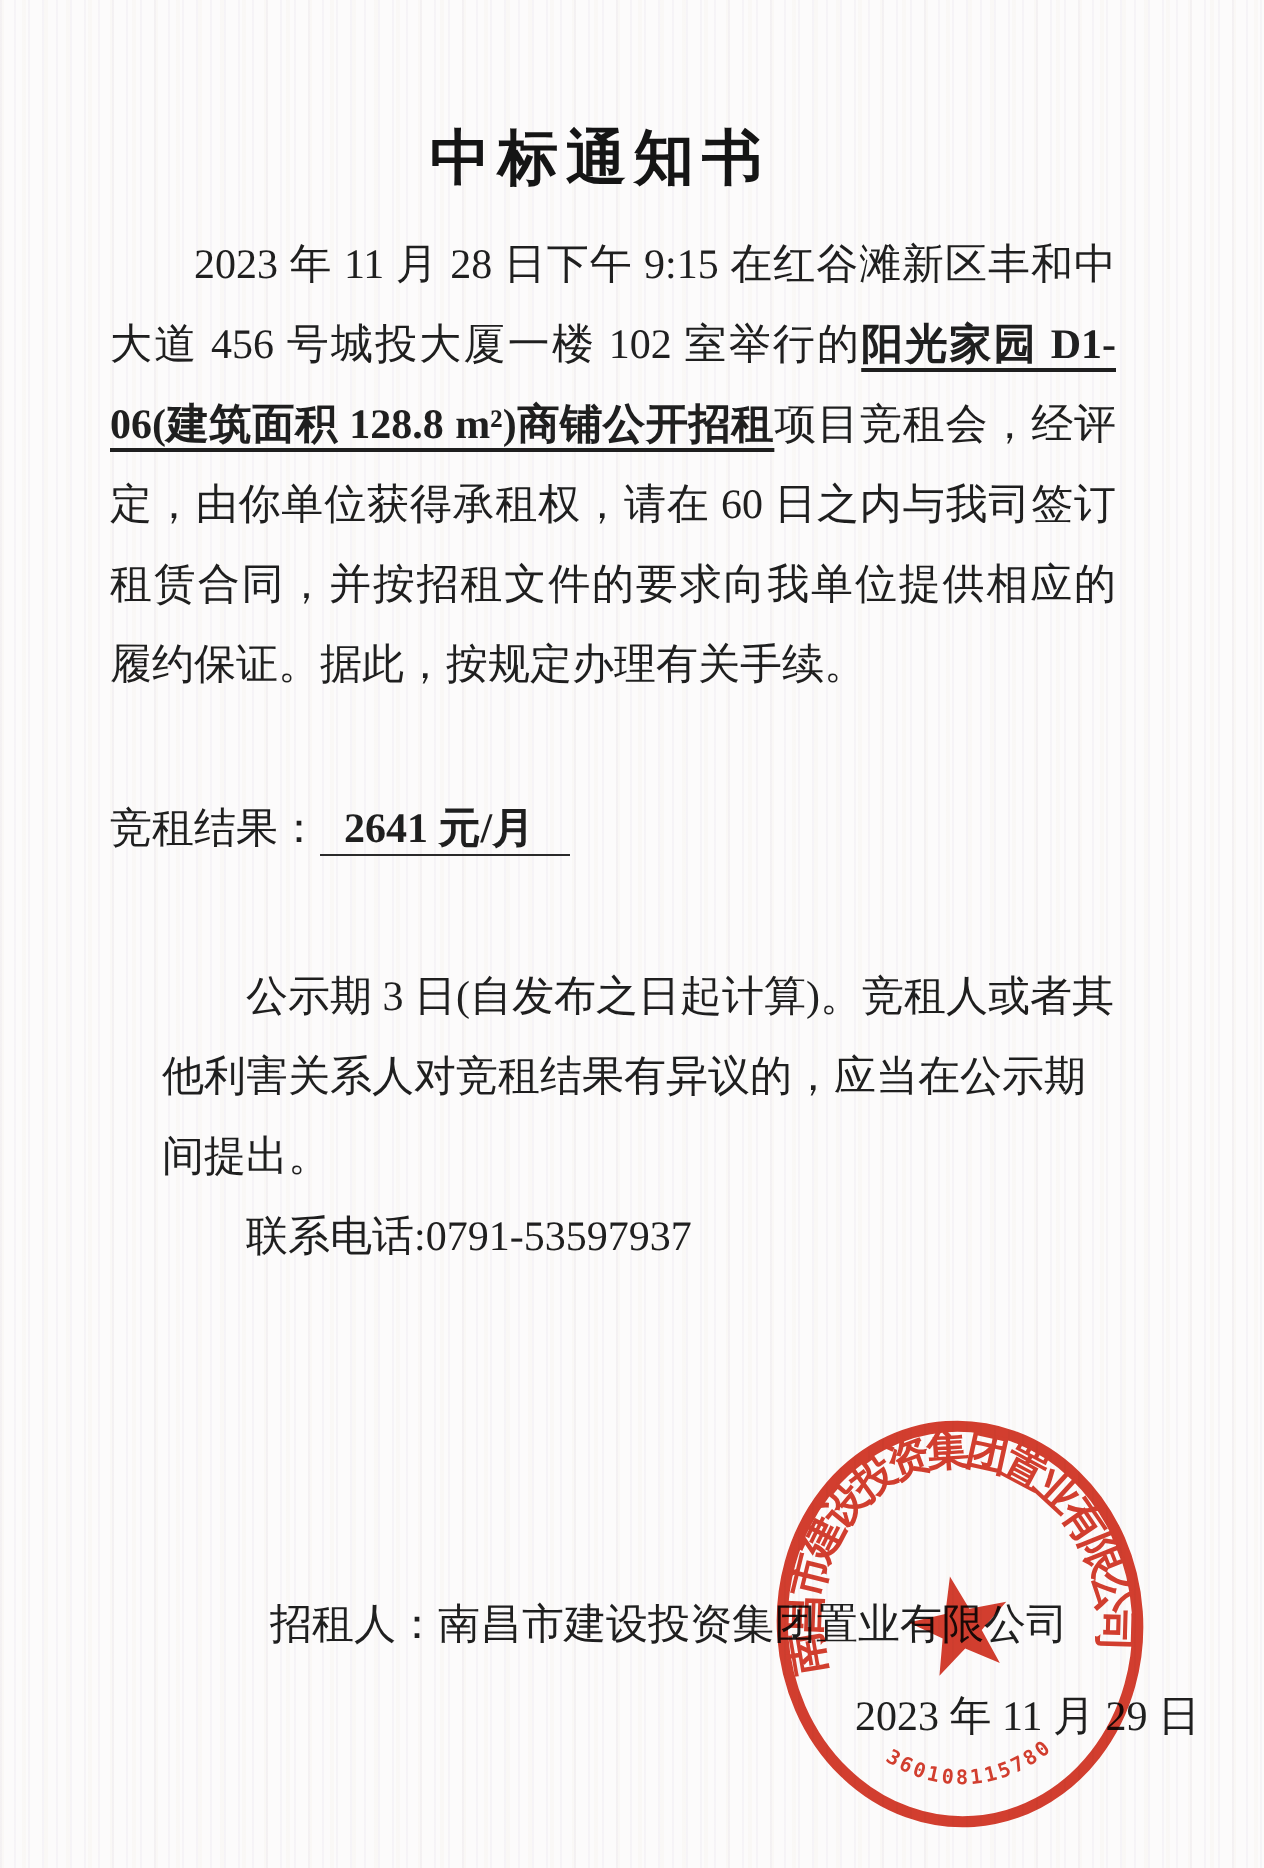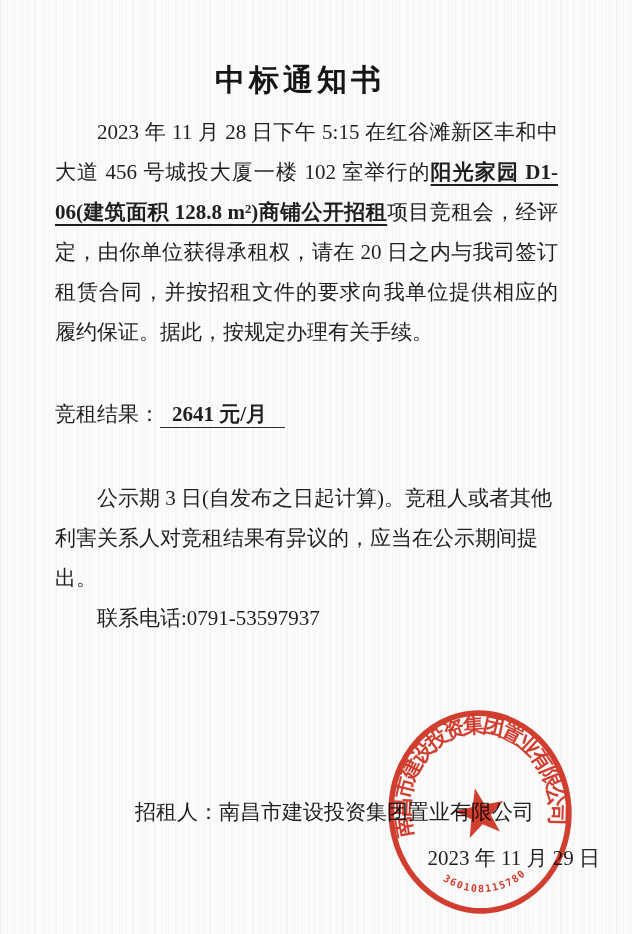--- a/index.html
+++ b/index.html
@@ -42,21 +42,21 @@
 
   .result {
     margin:42px 42px 0 55px; font-size:21px; line-height:40px;
   }
   .result .label { font-weight:400; }
   .result .value {
     border-bottom:1.6px solid #2a2a2a; padding:0 18px 1px 12px; font-weight:600;margin-top:40px;
   }
 
   .block2 { margin:44px 42px 0 55px; font-size:21px; line-height:40px; }
-  .block2 .line { display:block; }
+  .block2 .line { display:block;margin-left:26px; }
   .block2 .ind { padding-left:2em; }
 
   .signature {
     position:absolute; left:0; right:0; top:792px; font-size:21px; line-height:40px;
   }
   .signature .lessor { text-align:right; padding-right:66px; }
   .signature .date { text-align:right; margin-top:6px; }
 
   .seal {
     position:absolute; left:384px; top:706px; width:192px; height:212px;
@@ -76,21 +76,21 @@
   .seal .star { fill:var(--seal-color); }
 </style>
 </head>
 <body>
 
 <div class="doc">
 
   <div class="title">中标通知书</div>
 
 
-  <div class="para indent"><span>2023 年 11 月 28 日下午 5:15 在红谷滩新区丰和中大道 456 号城投大厦一楼 102 室举行的</span><span class="hl">阳光家园 D1-06(建筑面积 128.8 m²)商铺公开招租</span><span>项目竞租会，经评定，由你单位获得承租权，请在 20 日之内与我司签订租赁合同，并按招租文件的要求向我单位提供相应的履约保证。据此，按规定办理有关手续。</span></div>
+  <div class="para indent"><span>2023 年 11 月 28 日下午 9:15 在红谷滩新区丰和中大道 456 号城投大厦一楼 102 室举行的</span><span class="hl">阳光家园 D1-06(建筑面积 128.8 m²)商铺公开招租</span><span>项目竞租会，经评定，由你单位获得承租权，请在 60 日之内与我司签订租赁合同，并按招租文件的要求向我单位提供相应的履约保证。据此，按规定办理有关手续。</span></div>
 
   <div class="result"><span class="label">竞租结果：</span><span class="value">2641 元/月</span></div>
 
   <div class="block2">
     <span class="line indent">公示期 3 日(自发布之日起计算)。竞租人或者其他利害关系人对竞租结果有异议的，应当在公示期间提出。</span>
     <span class="line ind">联系电话:0791-53597937</span>
   </div>
 
   <div class="signature">
     <div class="lessor"><span>招租人：</span><span>南昌市建设投资集团置业有限公司</span></div>

